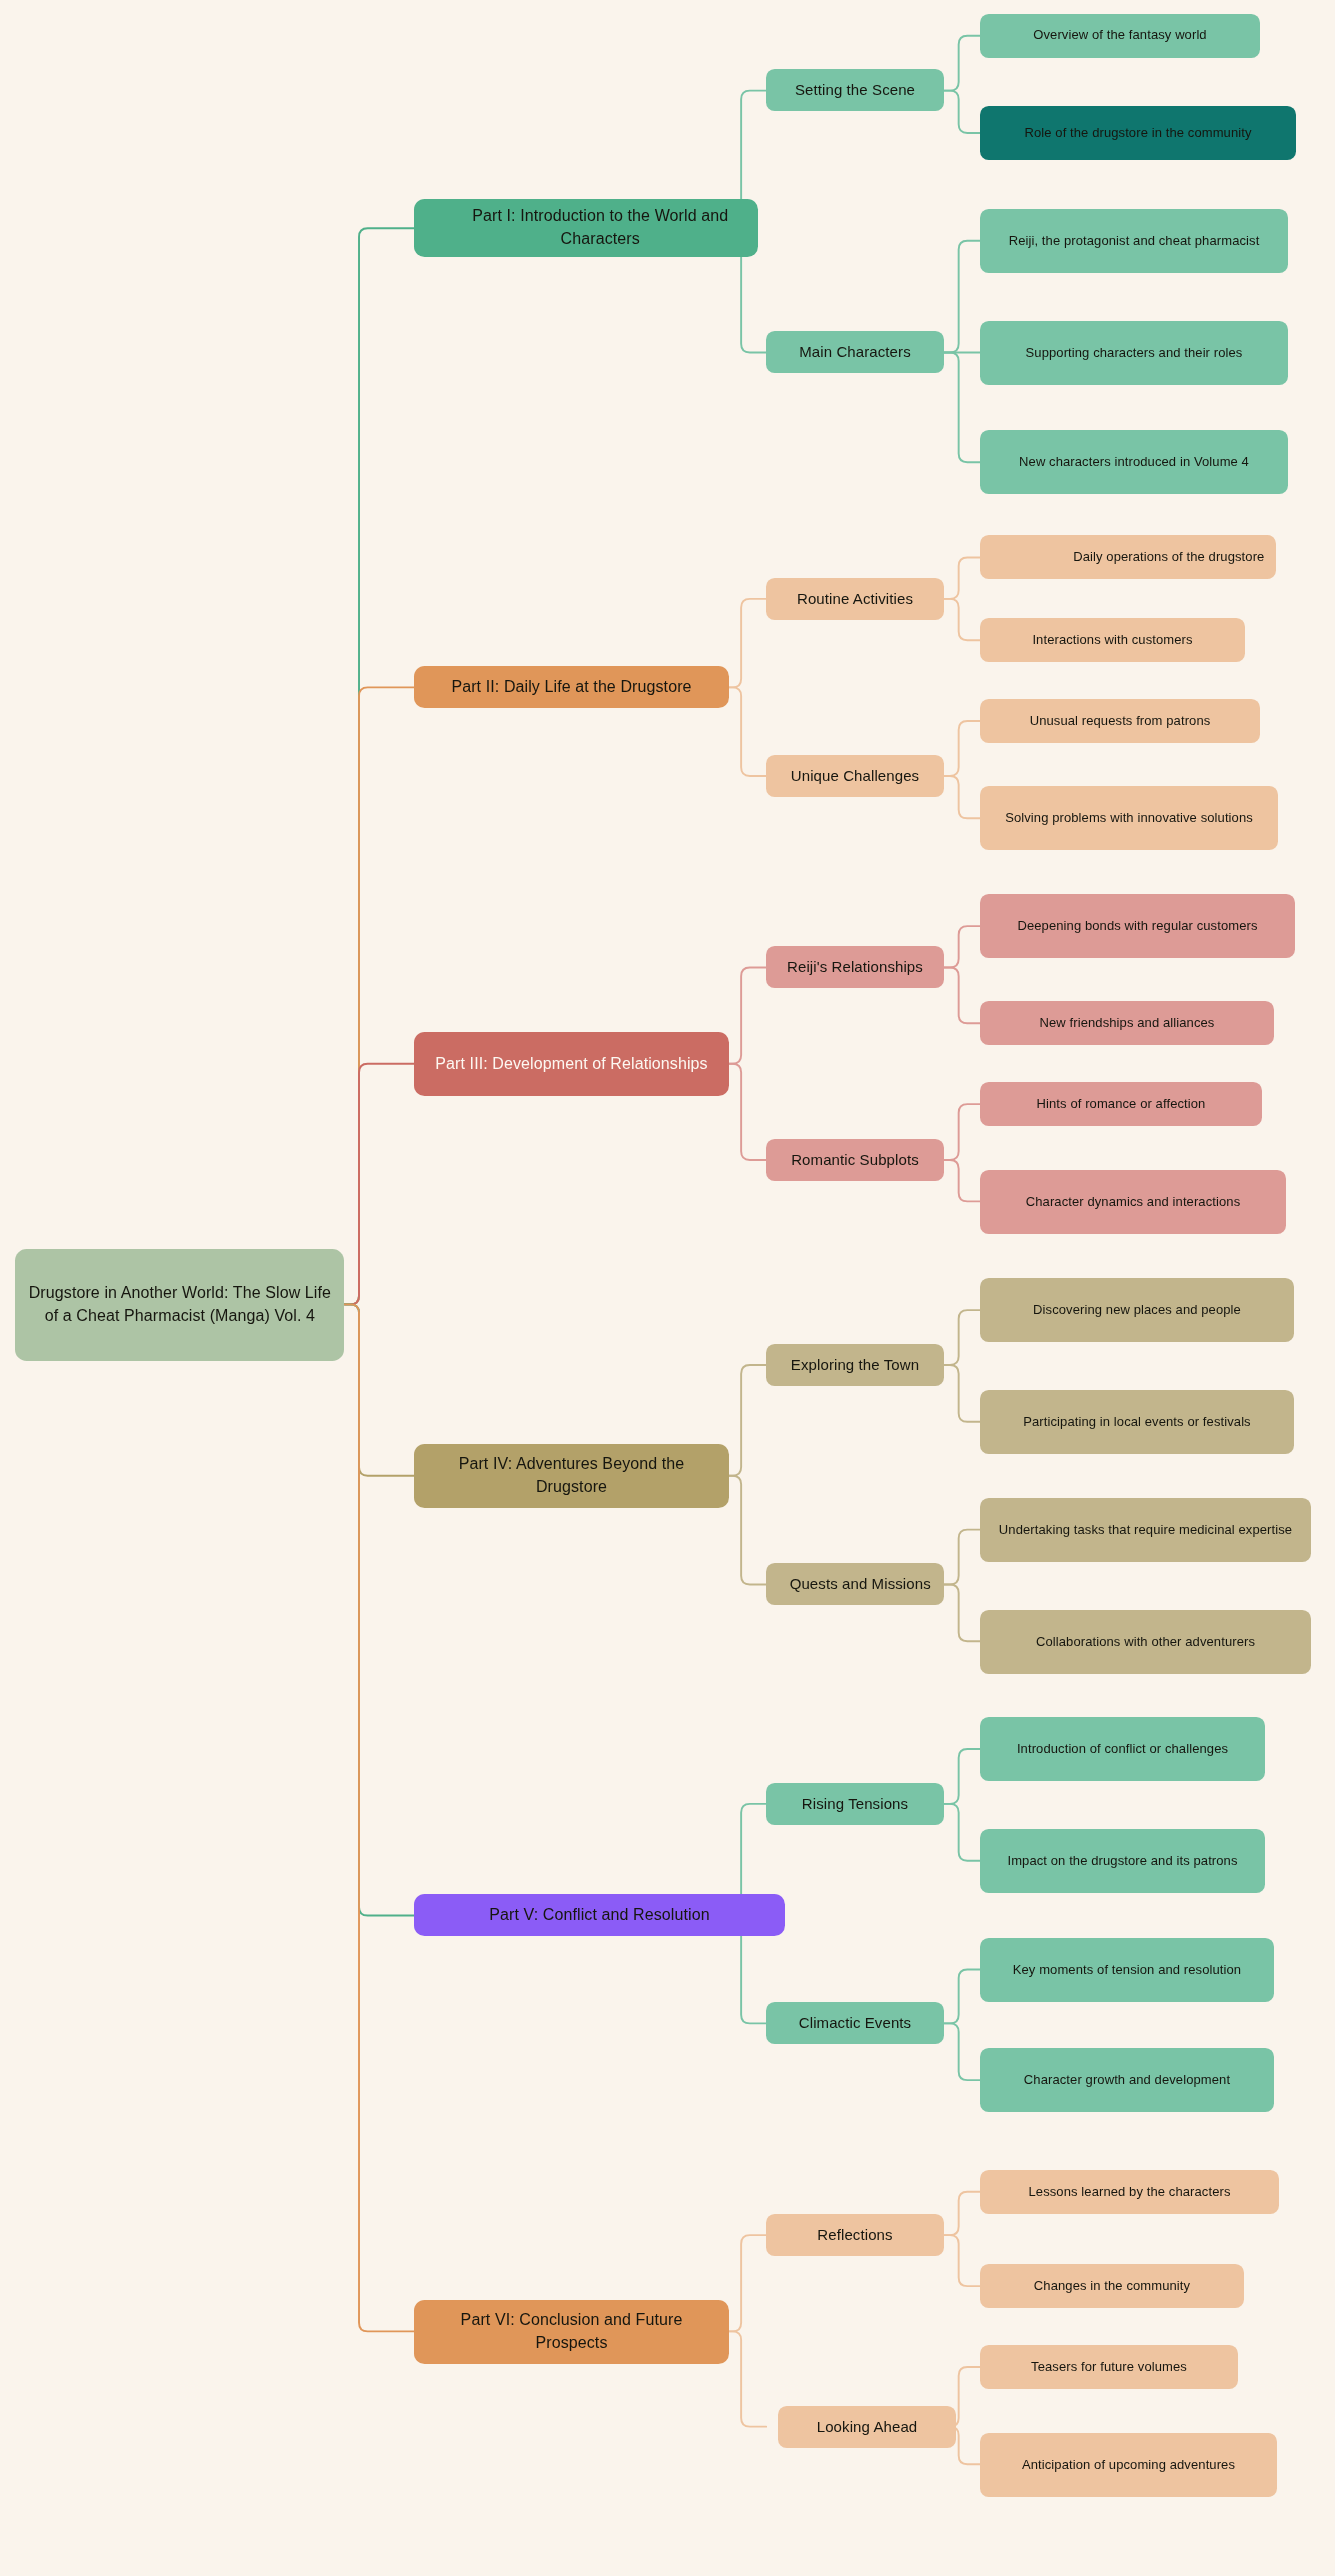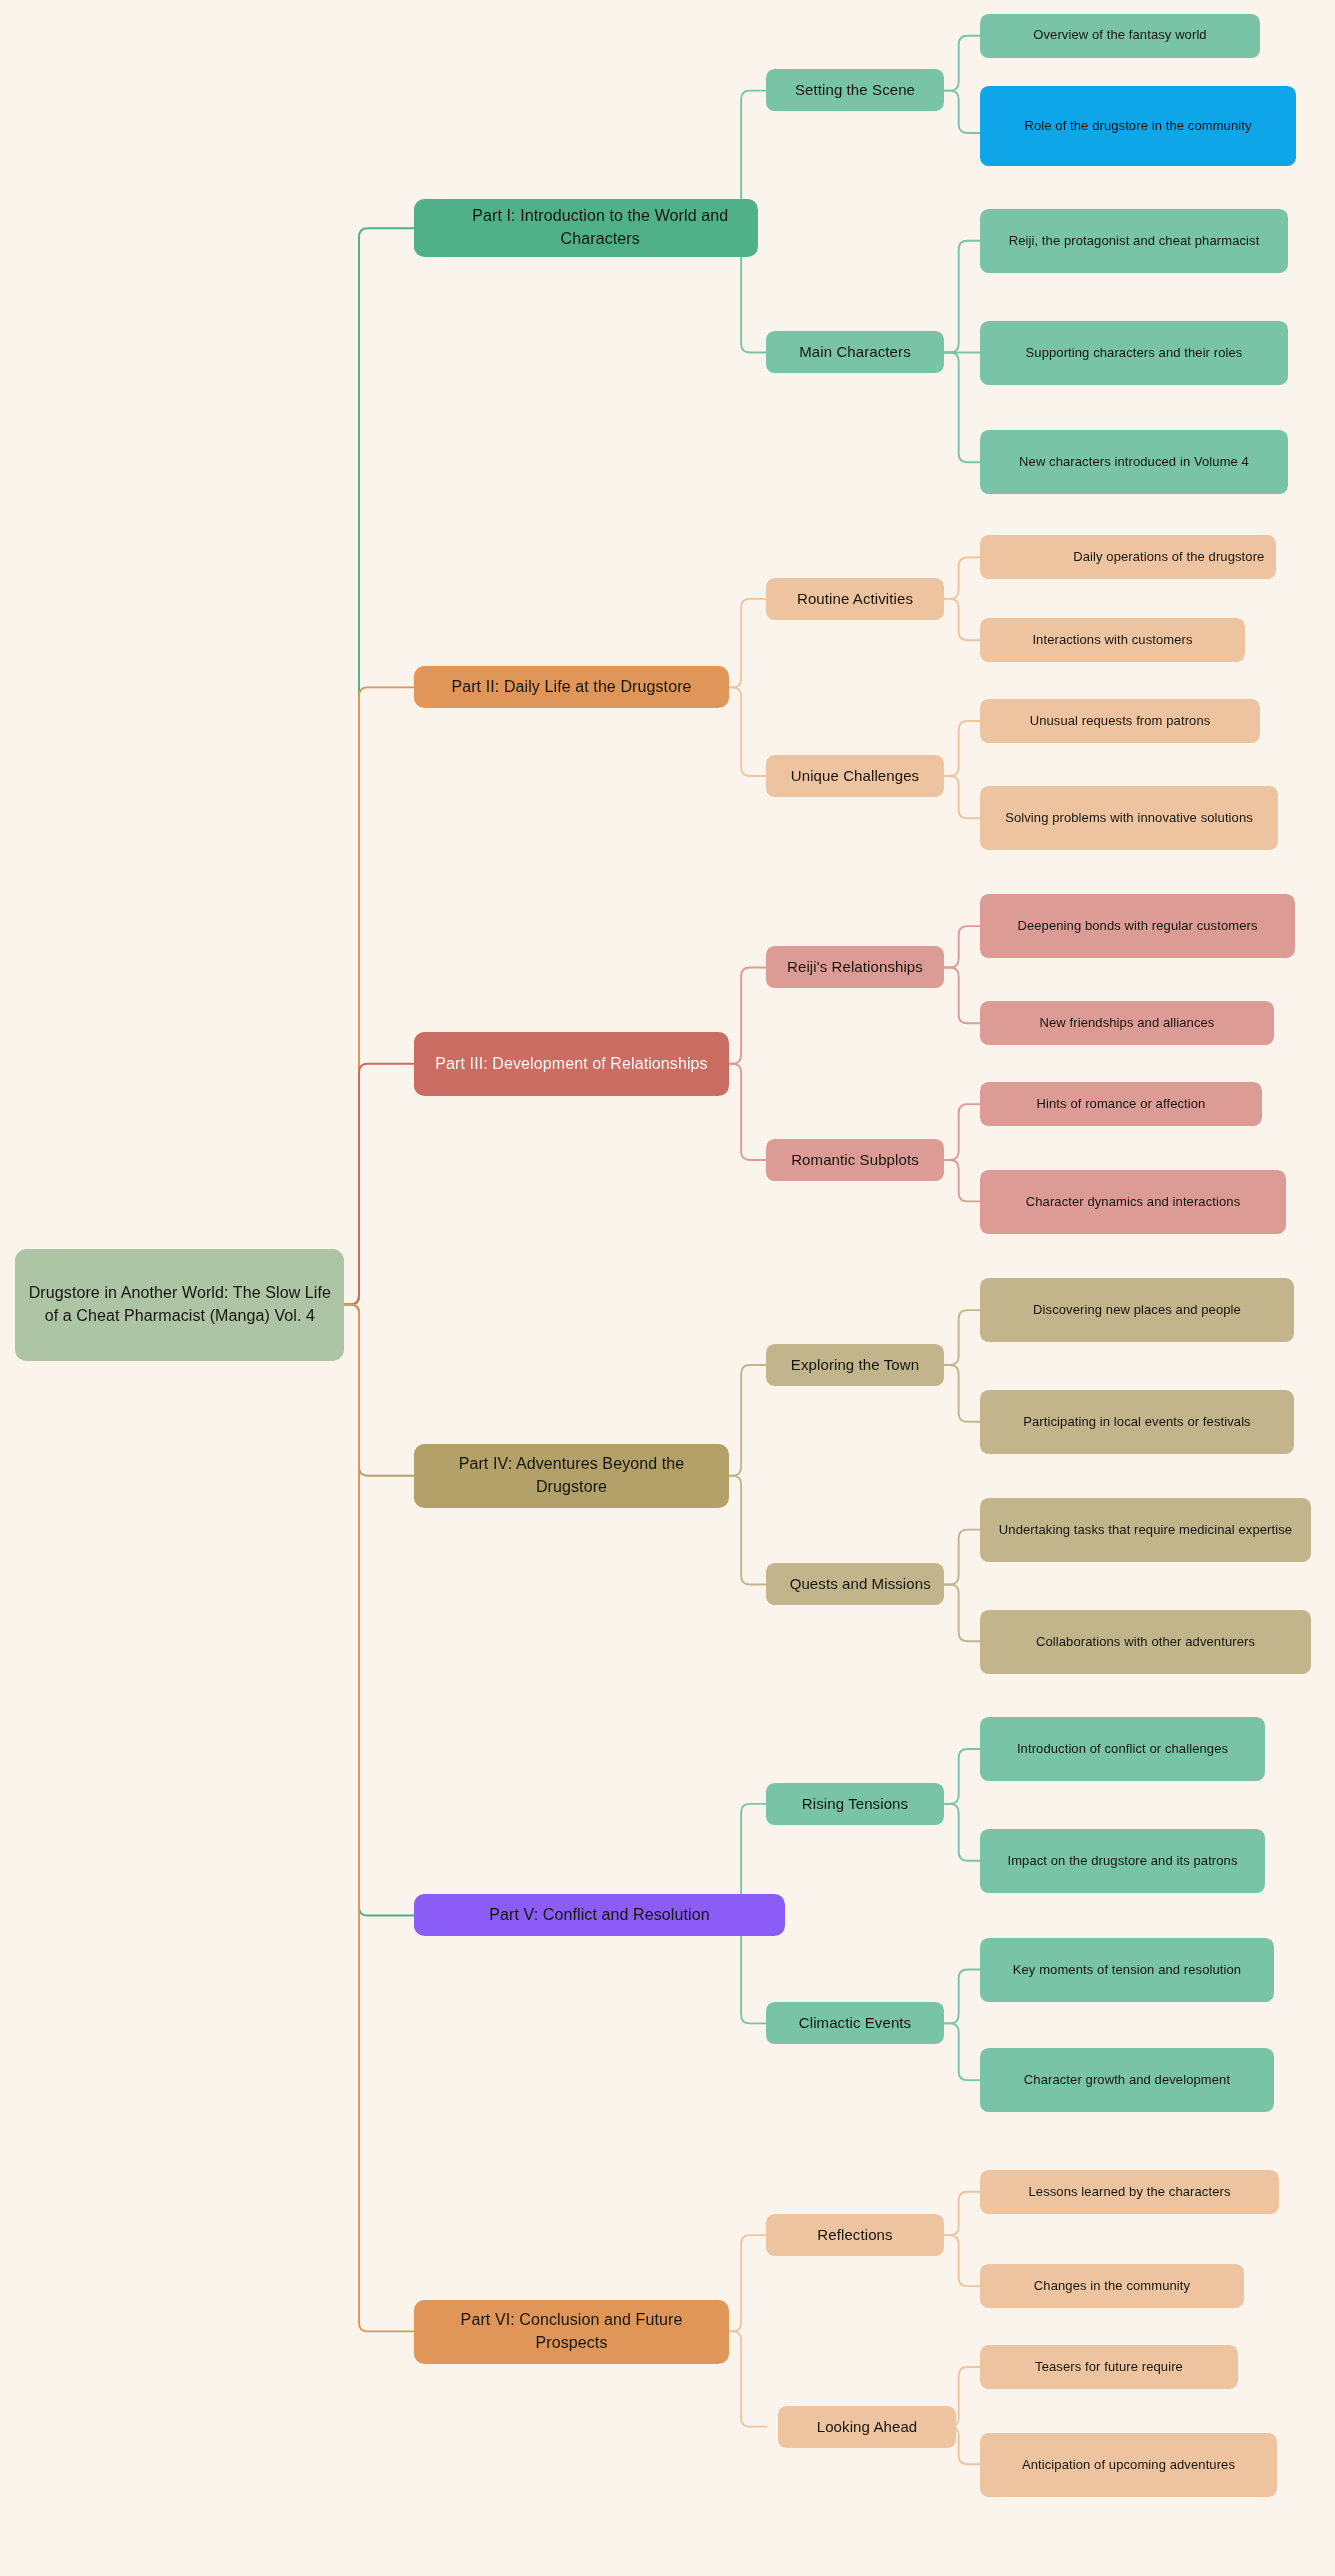--- a/index.html
+++ b/index.html
@@ -119,21 +119,21 @@
       </div>
       <div class="node lvl1" style="left: 414px; top: 199px; width: 344px; height: 58px; background: rgb(79, 176, 138); padding-left: 40px;">
         <span class="label">Part I: Introduction to the World and Characters</span>
       </div>
       <div class="node lvl2" style="left: 766px; top: 69px; width: 178px; height: 42px; background: rgb(121, 196, 166);">
         <span class="label">Setting the Scene</span>
       </div>
       <div class="node lvl3" style="left: 980px; top: 13.5px; width: 280px; height: 44px; background: rgb(121, 196, 166);">
         <span class="label">Overview of the fantasy world</span>
       </div>
-      <div class="node lvl3" style="left: 980px; top: 86px; width: 316px; height: 80px; background: #0ea5e9;">
+      <div class="node lvl3" style="left: 980px; top: 106px; width: 316px; height: 54px; background: #0f766e;">
         <span class="label">Role of the drugstore in the community</span>
       </div>
       <div class="node lvl2" style="left: 766px; top: 331px; width: 178px; height: 42px; background: rgb(121, 196, 166);">
         <span class="label">Main Characters</span>
       </div>
       <div class="node lvl3" style="left: 980px; top: 209px; width: 308px; height: 64px; background: rgb(121, 196, 166);">
         <span class="label">Reiji, the protagonist and cheat pharmacist</span>
       </div>
       <div class="node lvl3" style="left: 980px; top: 321px; width: 308px; height: 64px; background: rgb(121, 196, 166);">
         <span class="label">Supporting characters and their roles</span>
@@ -234,20 +234,20 @@
       <div class="node lvl3" style="left: 980px; top: 2170px; width: 299px; height: 44px; background: rgb(238, 196, 160);">
         <span class="label">Lessons learned by the characters</span>
       </div>
       <div class="node lvl3" style="left: 980px; top: 2264px; width: 264px; height: 44px; background: rgb(238, 196, 160);">
         <span class="label">Changes in the community</span>
       </div>
       <div class="node lvl2" style="left: 766px; top: 2406px; width: 178px; height: 42px; background: rgb(238, 196, 160); margin-left: 12px;">
         <span class="label">Looking Ahead</span>
       </div>
       <div class="node lvl3" style="left: 980px; top: 2345px; width: 258px; height: 44px; background: rgb(238, 196, 160);">
-        <span class="label">Teasers for future require</span>
+        <span class="label">Teasers for future volumes</span>
       </div>
       <div class="node lvl3" style="left: 980px; top: 2433px; width: 297px; height: 64px; background: rgb(238, 196, 160);">
         <span class="label">Anticipation of upcoming adventures</span>
       </div>
     </div>
 </div>
 
 
 </body></html>

